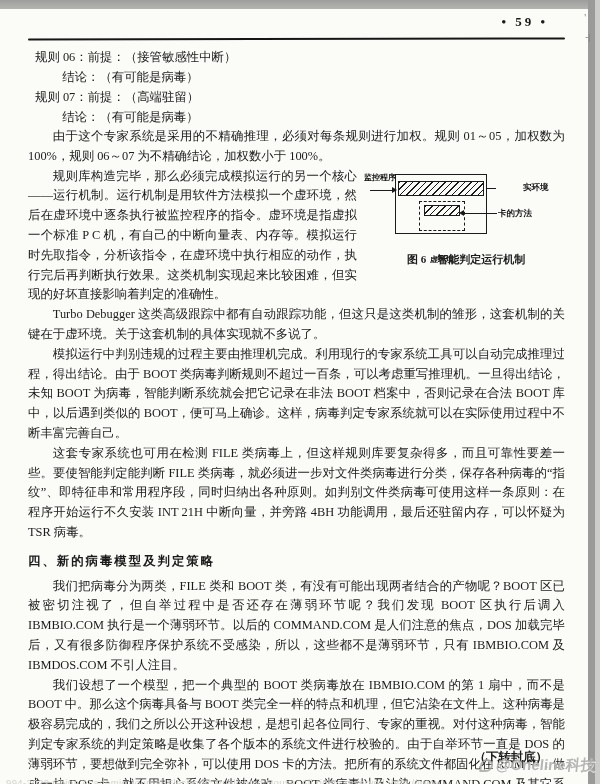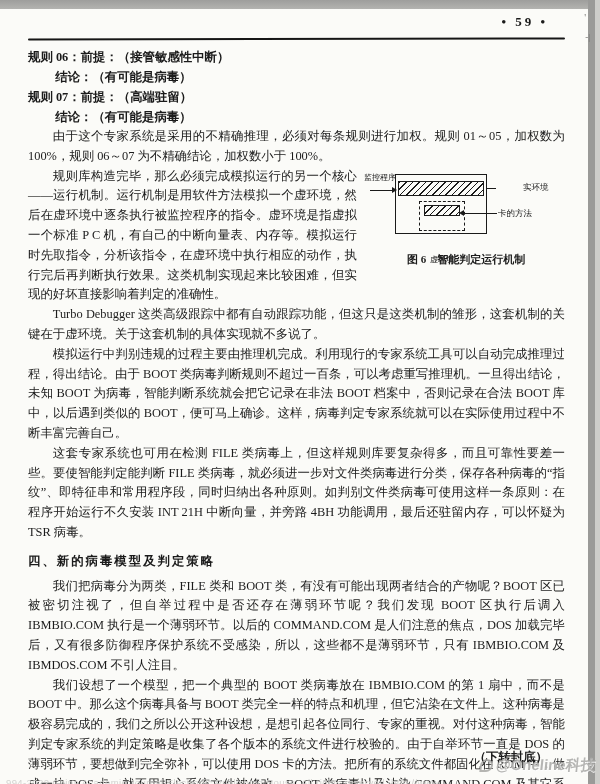--- a/index.html
+++ b/index.html
@@ -33,21 +33,21 @@
     font-size: 13px; font-weight: bold; letter-spacing: 3px;
   }
   .content {
     position: absolute; left: 28px; top: 38px; width: 537px;
   }
   .divider {
     height: 2px; background: #161616; border-radius: 1px;
     transform: rotate(-0.12deg); margin-bottom: 7px;
   }
   
-  .rules { font-size: 12.4px; line-height: 20px; font-weight: bold; }
+  .rules { font-size: 12.4px; line-height: 20px; font-weight: normal; margin-left: 7px; }
   .rule-conclusion { padding-left: 2.2em; }
   
   .body-text p {
     font-size: 12.4px; line-height: 19.8px;
     text-align: justify; text-indent: 2em;
   }
   .section-heading {
     text-align: center; font-size: 16.5px; font-weight: bold;
     letter-spacing: 2px; margin: 9px 0 5px; text-indent: 0 !important;
   }
@@ -66,21 +66,21 @@
     background: repeating-linear-gradient(135deg,
       #1a1a1a 0, #1a1a1a 1.3px, rgba(0,0,0,0) 1.3px, rgba(0,0,0,0) 4.6px);
     border: 1px solid #1a1a1a;
   }
   .fig-hatch-top { position: absolute; left: 31px; top: 12px; width: 86px; height: 15px; }
   .fig-dashed-box {
     position: absolute; left: 52px; top: 32px; width: 46px; height: 30px;
     border: 1.2px dashed #1a1a1a;
   }
   .fig-hatch-inner { position: absolute; left: 57px; top: 36px; width: 36px; height: 11px; }
-  .fig-label { position: absolute; font-size: 8px; font-weight: normal; white-space: nowrap; color: #141414; }
+  .fig-label { position: absolute; font-size: 8px; font-weight: bold; white-space: nowrap; color: #141414; }
   .fig-label-monitor { left: -3px; top: 3px; }
   .fig-label-real { left: 116px; top: 13px; font-size: 8.5px; margin-left: 40px; }
   .fig-label-monitored { left: 131px; top: 39px; font-size: 8.5px; }
   .fig-label-virtual { left: 52px; top: 49px; width: 46px; text-align: center; white-space: normal; margin-top: 36px; }
   .fig-line { position: absolute; border-top: 1.2px solid #1a1a1a; }
   .line-monitor { left: 3px; top: 21px; width: 23px; }
   .line-real { left: 119px; top: 19px; width: 10px; }
   .line-monitored { left: 96px; top: 44px; width: 34px; }
   .arrow-right {
     position: absolute; left: 25px; top: 18.5px; width: 0; height: 0;

